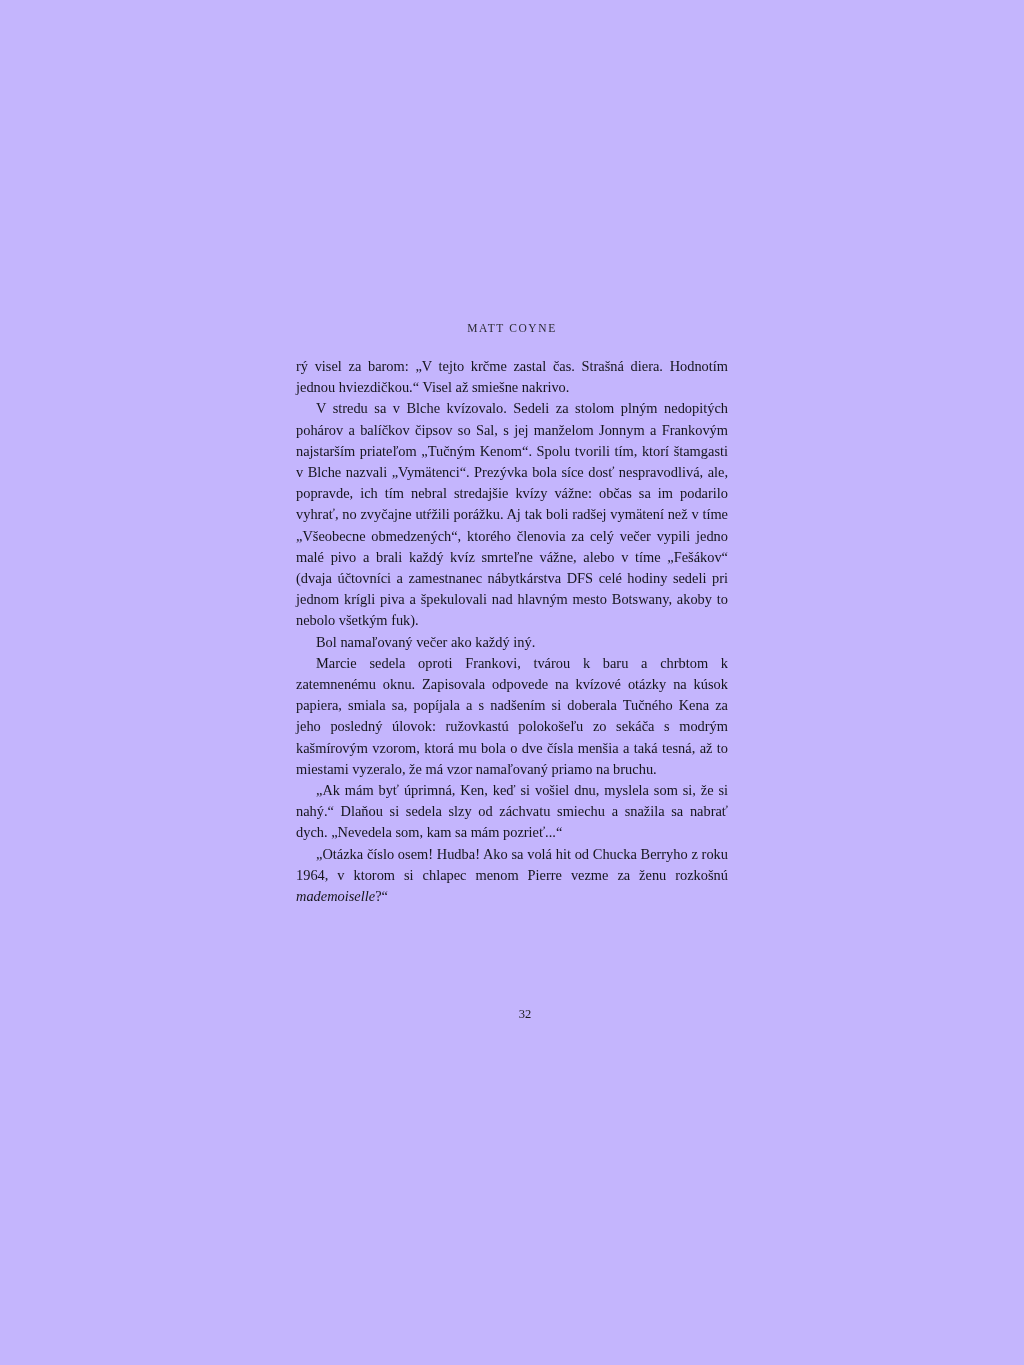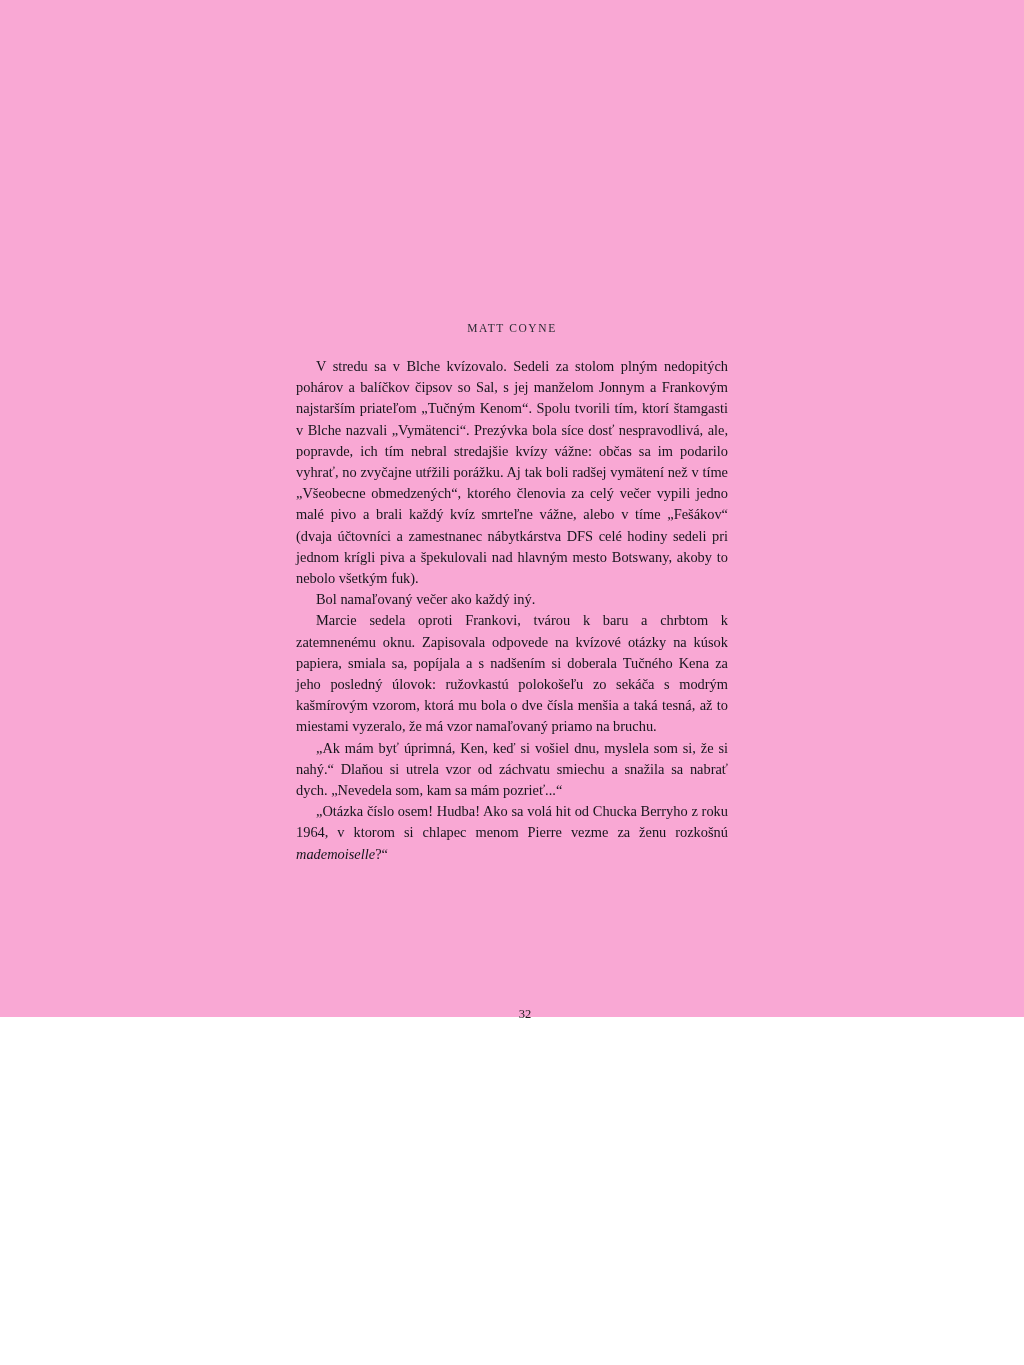--- a/index.html
+++ b/index.html
@@ -12,22 +12,22 @@
     height: 1365px;
     position: relative;
     font-family: "Liberation Serif", serif;
     color: #1a1a1a;
   }
   .page {
     position: absolute;
     left: 0;
     top: 0;
     width: 1024px;
-    height: 1017px;
-    background: #f9a8d4;
+    height: 1365px;
+    background: #c4b5fd;
   }
   .text-block {
     position: absolute;
     left: 296px;
     top: 322px;
     width: 432px;
   }
   .running-head {
     text-align: center;
     font-size: 11.5px;
@@ -67,23 +67,24 @@
 </head>
 <body>
 
 <div class="page">
 
   <div class="text-block">
 
     <div class="running-head">MATT COYNE</div>
 
     <div class="body-copy">
+      <p class="noindent">rý visel za barom: „V tejto krčme zastal čas. Strašná diera. Hodnotím jednou hviezdičkou.“ Visel až smiešne nakrivo.</p>
       <p class="indent">V stredu sa v Blche kvízovalo. Sedeli za stolom plným nedopitých pohárov a balíčkov čipsov so Sal, s jej manželom Jonnym a Frankovým najstarším priateľom „Tučným Kenom“. Spolu tvorili tím, ktorí štamgasti v Blche nazvali „Vymätenci“. Prezývka bola síce dosť nespravodlivá, ale, popravde, ich tím nebral stredajšie kvízy vážne: občas sa im podarilo vyhrať, no zvyčajne utŕžili porážku. Aj tak boli radšej vymätení než v tíme „Všeobecne obmedzených“, ktorého členovia za celý večer vypili jedno malé pivo a brali každý kvíz smrteľne vážne, alebo v tíme „Fešákov“ (dvaja účtovníci a zamestnanec nábytkárstva DFS celé hodiny sedeli pri jednom krígli piva a špekulovali nad hlavným mesto Botswany, akoby to nebolo všetkým fuk).</p>
       <p class="indent">Bol namaľovaný večer ako každý iný.</p>
       <p class="indent">Marcie sedela oproti Frankovi, tvárou k baru a chrbtom k zatemnenému oknu. Zapisovala odpovede na kvízové otázky na kúsok papiera, smiala sa, popíjala a s nadšením si doberala Tučného Kena za jeho posledný úlovok: ružovkastú polokošeľu zo sekáča s modrým kašmírovým vzorom, ktorá mu bola o dve čísla menšia a taká tesná, až to miestami vyzeralo, že má vzor namaľovaný priamo na bruchu.</p>
-      <p class="indent">„Ak mám byť úprimná, Ken, keď si vošiel dnu, myslela som si, že si nahý.“ Dlaňou si utrela vzor od záchvatu smiechu a snažila sa nabrať dych. „Nevedela som, kam sa mám pozrieť...“</p>
+      <p class="indent">„Ak mám byť úprimná, Ken, keď si vošiel dnu, myslela som si, že si nahý.“ Dlaňou si sedela slzy od záchvatu smiechu a snažila sa nabrať dych. „Nevedela som, kam sa mám pozrieť...“</p>
       <p class="indent"><span>„Otázka číslo osem! Hudba! Ako sa volá hit od Chucka Berryho z roku 1964, v ktorom si chlapec menom Pierre vezme za ženu rozkošnú </span><span class="italic">mademoiselle</span><span>?“</span></p>
     </div>
   </div>
 
   <div class="folio">32</div>
 
 </div>
 
 </body></html>

